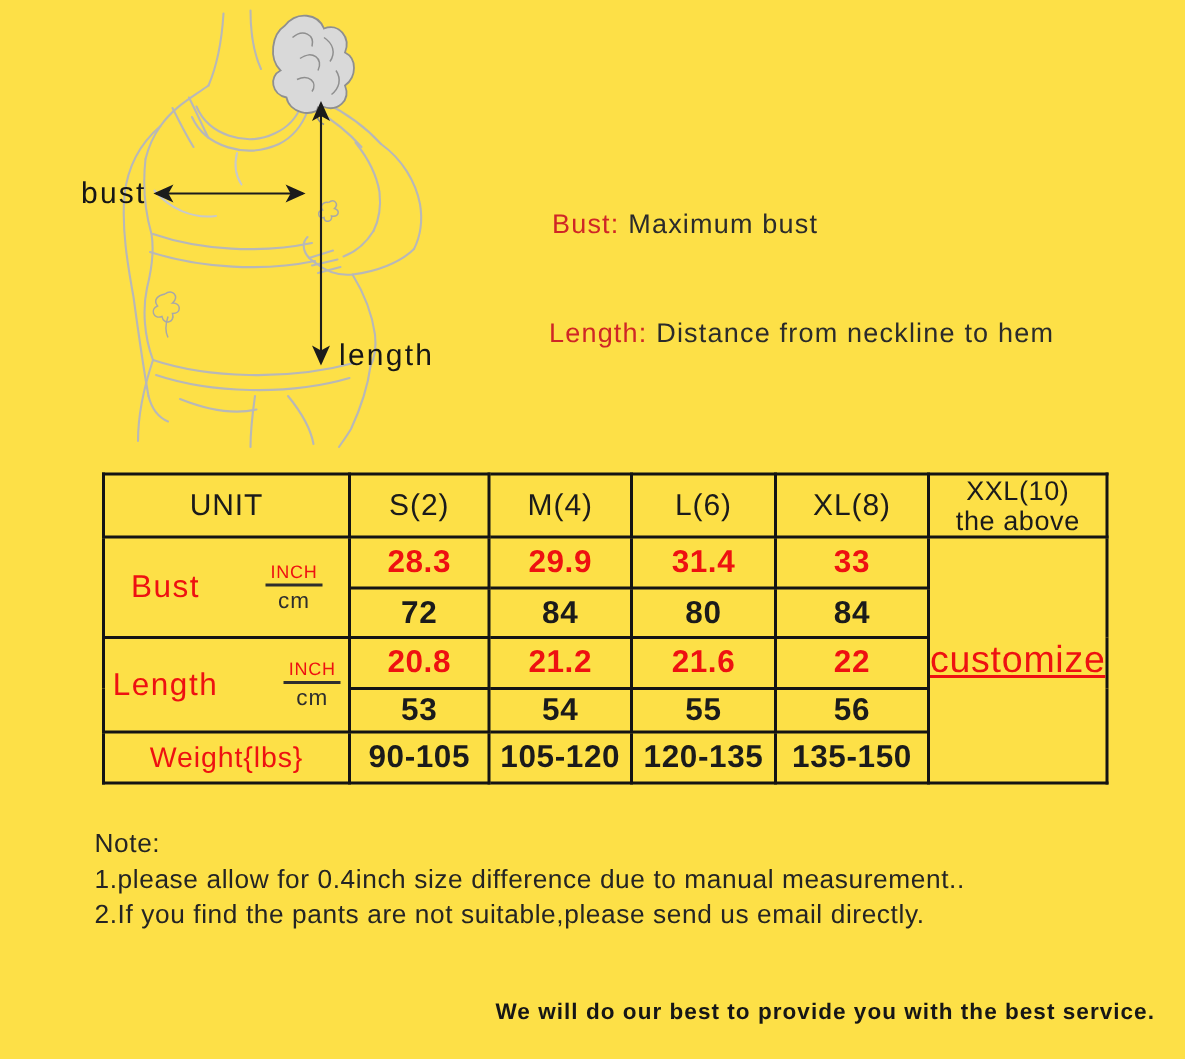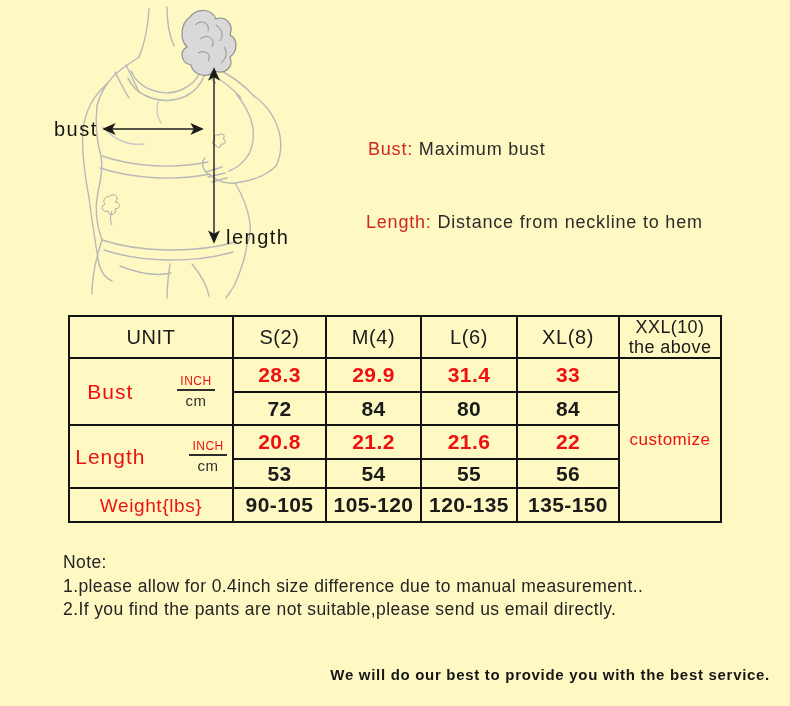--- a/index.html
+++ b/index.html
@@ -2,21 +2,21 @@
 <html style="--accent-red: #ee1111; --term-red: #cf2626; --text-dark: #1c1c1c;"><head>
 <meta charset="utf-8">
 <style>
   :root{
     --accent-red:#ee1111;
     --term-red:#cf2626;
     --text-dark:#1c1c1c;
   }
   html,body{margin:0;padding:0;background:#fff;}
   .canvas{
-    position:relative;width:790px;height:706px;background:#fef9c3;overflow:hidden;
+    position:relative;width:790px;height:706px;background:#fde047;overflow:hidden;
     font-family:"Liberation Sans",sans-serif;color:var(--text-dark);
   }
   
   .sketch{position:absolute;left:40px;top:5px;width:330px;height:295px;}
   .sketch-label{position:absolute;font-size:20px;letter-spacing:1.5px;color:#161616;}
   .bust-label{left:14px;top:113px;}
   .length-label{left:186px;top:221px;}
   
   .definition{position:absolute;font-size:18px;letter-spacing:0.8px;color:#2b2b2b;white-space:nowrap;}
   .definition .term{color:var(--term-red);}
@@ -36,21 +36,21 @@
   td.num{font-weight:700;font-size:21px;letter-spacing:0.4px;}
   td.red-num{color:var(--accent-red);}
   .xxl-head{font-size:18px;line-height:1.12;letter-spacing:0.4px;}
   .measure-label{display:flex;align-items:center;justify-content:center;gap:12px;}
   .measure-name{color:var(--accent-red);font-size:21px;letter-spacing:1px;}
   .frac{display:inline-flex;flex-direction:column;align-items:center;line-height:1;margin-left:32px;}
   .frac .inch{color:var(--accent-red);font-size:12px;letter-spacing:0.5px;
               border-bottom:2px solid #2e2e2e;padding:0 3px 2px;}
   .frac .cm{color:#2e2e2e;font-size:15px;margin-top:2px;}
   .weight-label{color:var(--accent-red);font-size:19px;letter-spacing:0.6px;}
-  .customize-cell{color:var(--accent-red);font-size:17px;letter-spacing:0.5px;}
+  .customize-cell{color:var(--accent-red);font-size:25px;letter-spacing:0.5px;text-decoration:underline;}
   
   .notes{position:absolute;left:63px;top:538px;font-size:17.5px;letter-spacing:0.4px;
          color:#242424;line-height:23.5px;margin-top:13px;}
   
   .footer-message{position:absolute;right:20px;top:666px;font-size:15px;font-weight:700;
                   letter-spacing:0.7px;color:#161616;white-space:nowrap;}
 </style>
 </head>
 <body>
 

